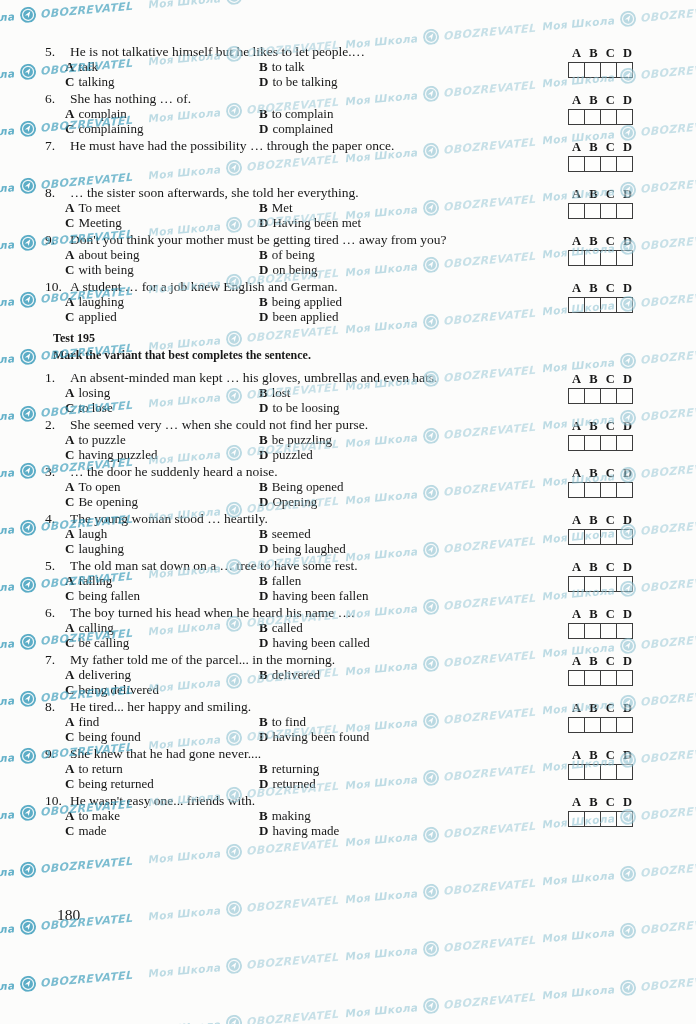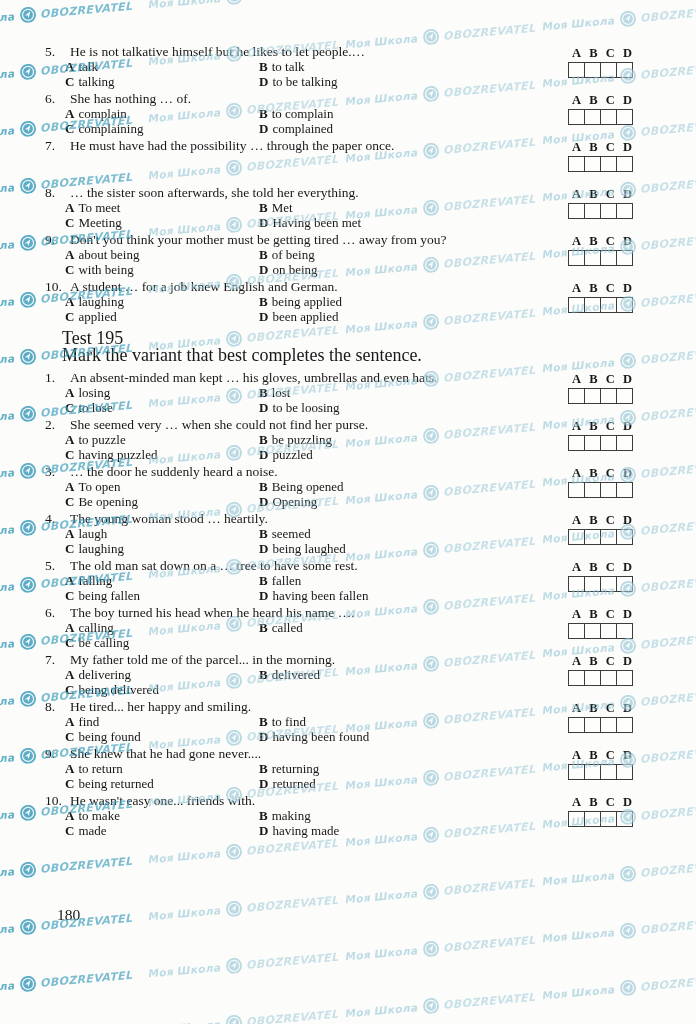--- a/index.html
+++ b/index.html
@@ -17,21 +17,21 @@
           font-size:13px;line-height:14.5px;}
   .opt{white-space:nowrap;}
   .opt-letter{margin-right:4px;font-weight:bold;}
   .agrid{width:68px;margin-top:3px;flex:none;}
   .agrid-letters{display:flex;justify-content:space-between;padding:0 4px;
           font-weight:bold;font-size:12.5px;line-height:13px;margin-bottom:2px;}
   .agrid-boxes{display:flex;}
   .abox{width:15px;height:13.5px;border:1px solid #3c3c3c;margin-left:-1px;
           background:rgba(255,255,255,.55);}
   .abox:first-child{margin-left:0;}
-  .test-header{margin:4px 0 6px 17px;font-weight:normal;font-size:18px;line-height:17px;}
+  .test-header{margin:4px 0 6px 8px;font-weight:bold;font-size:12px;line-height:17px;}
   .test-header div{white-space:nowrap;}
   .page-number{position:absolute;left:57px;top:906px;font-size:15.5px;z-index:1;}
   
   .wm-layer{position:absolute;inset:0;pointer-events:none;z-index:5;overflow:hidden;}
   .wm{position:absolute;display:flex;align-items:center;gap:5px;
       transform:rotate(-5deg);color:#8fc3d3;opacity:.6;white-space:nowrap;}
   .wm.strong{color:#3f9fbd;opacity:.85;}
   .wm-school{font-family:"DejaVu Sans",sans-serif;font-style:italic;font-weight:bold;
       font-size:10.5px;letter-spacing:.3px;opacity:.95;}
   .wm-brand{font-family:"DejaVu Sans",sans-serif;font-weight:bold;font-size:11px;
@@ -353,20 +353,21 @@
 
   <div class="q-row">
     <div class="q-main">
       <div class="q-stem">
         <span class="q-num">6.</span><span class="q-text">The boy turned his head when he heard his name ….</span>
       </div>
       <div class="q-opts">
               <span class="opt"><b class="opt-letter">A</b><span>calling</span></span>
               <span class="opt"><b class="opt-letter">B</b><span>called</span></span>
               <span class="opt"><b class="opt-letter">C</b><span>be calling</span></span>
+              <span class="opt"><b class="opt-letter">D</b><span>having been called</span></span>
             </div>
     </div>
     <div class="agrid">
       <div class="agrid-letters">
               <b>A</b>
               <b>B</b>
               <b>C</b>
               <b>D</b>
             </div>
       <div class="agrid-boxes">

